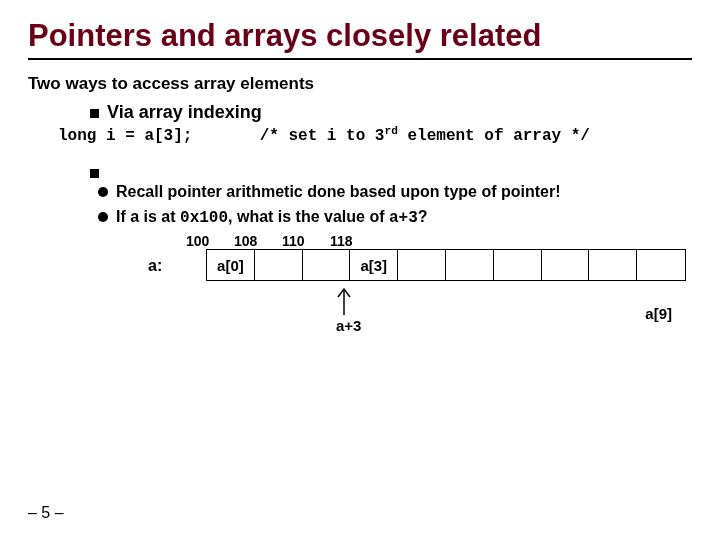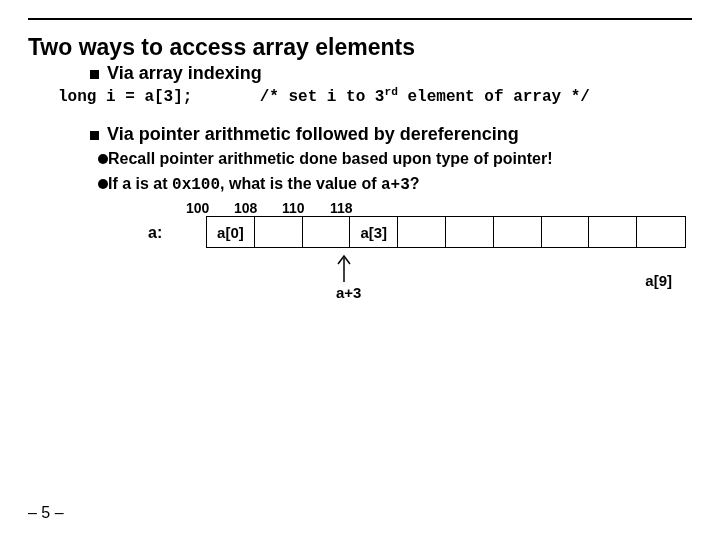--- a/index.html
+++ b/index.html
@@ -18,42 +18,42 @@
   .title {
     color: #6a0018;
     font-size: 31px;
     font-weight: bold;
     margin: 0 0 4px 0;
   }
   .rule {
     height: 2px; background: #000; width: 100%; margin-bottom: 14px;
   }
   .h2 {
-    font-size: 23px; font-weight: bold; margin: 4px 0 2px 0;
+    font-size: 17px; font-weight: bold; margin: 4px 0 8px 0;
   }
   .bullet1 {
     margin-left: 30px;
     font-size: 18px; font-weight: bold;
     display: flex; align-items: baseline; gap: 8px;
     margin-bottom: 2px;
     padding-left: 32px;
   }
   .bullet1 .sq { width: 9px; height: 9px; background: #000; display:inline-block; flex:0 0 9px; margin-top:6px;}
   .code {
     font-family: Liberation Mono, monospace;
     font-weight: bold;
     font-size: 16px;
     margin-left: 30px;
     white-space: nowrap;
     margin-bottom: 8px;
   }
   .bullet2 {
     margin-left: 70px;
     font-size: 16px; font-weight: bold;
-    display: flex; align-items: baseline; gap: 0;
+    display: flex; align-items: baseline; gap: 8px;
     margin-top: 4px; margin-bottom: 6px;
   }
   .bullet2 .disc { width:10px; height:10px; background:#000; border-radius:50%; display:inline-block; flex:0 0 10px; margin-top:5px;}
   .code-inline { font-family: "Courier New", monospace; font-weight: bold; }
   sup { font-size: 0.7em; }
   .diagram {
     position: relative;
     margin-left: 120px;
     margin-top: 6px;
     width: 520px;
@@ -74,40 +74,40 @@
     position: absolute;
     left: 28px; bottom: 18px;
     font-size: 16px; color:#000;
   }
 </style>
 </head>
 <body>
 
 <div class="slide">
 
+  <div class="title">Pointers and arrays closely related</div>
   <div class="rule"></div>
 
   <div class="h2">Two ways to access array elements</div>
 
   <div class="bullet1">
     <span class="sq"></span>
     <span>Via array indexing</span>
   </div>
 
   <div class="code">
     <span>long i = a[3];</span>
     &nbsp;&nbsp;&nbsp;&nbsp;&nbsp;
     <span><span>/* set i to 3</span><sup>rd</sup><span> element of array */</span></span>
   </div>
 
   <div style="height:10px"></div>
 
   <div class="bullet1">
     <span class="sq"></span>
-    <span>Via pointer arithmetic followed by dereferencing</span>
   </div>
 
   <div class="bullet2">
     <span class="disc"></span>
     <span>Recall pointer arithmetic done based upon type of pointer!</span>
   </div>
 
 
   <div class="bullet2">
     <span class="disc"></span>

